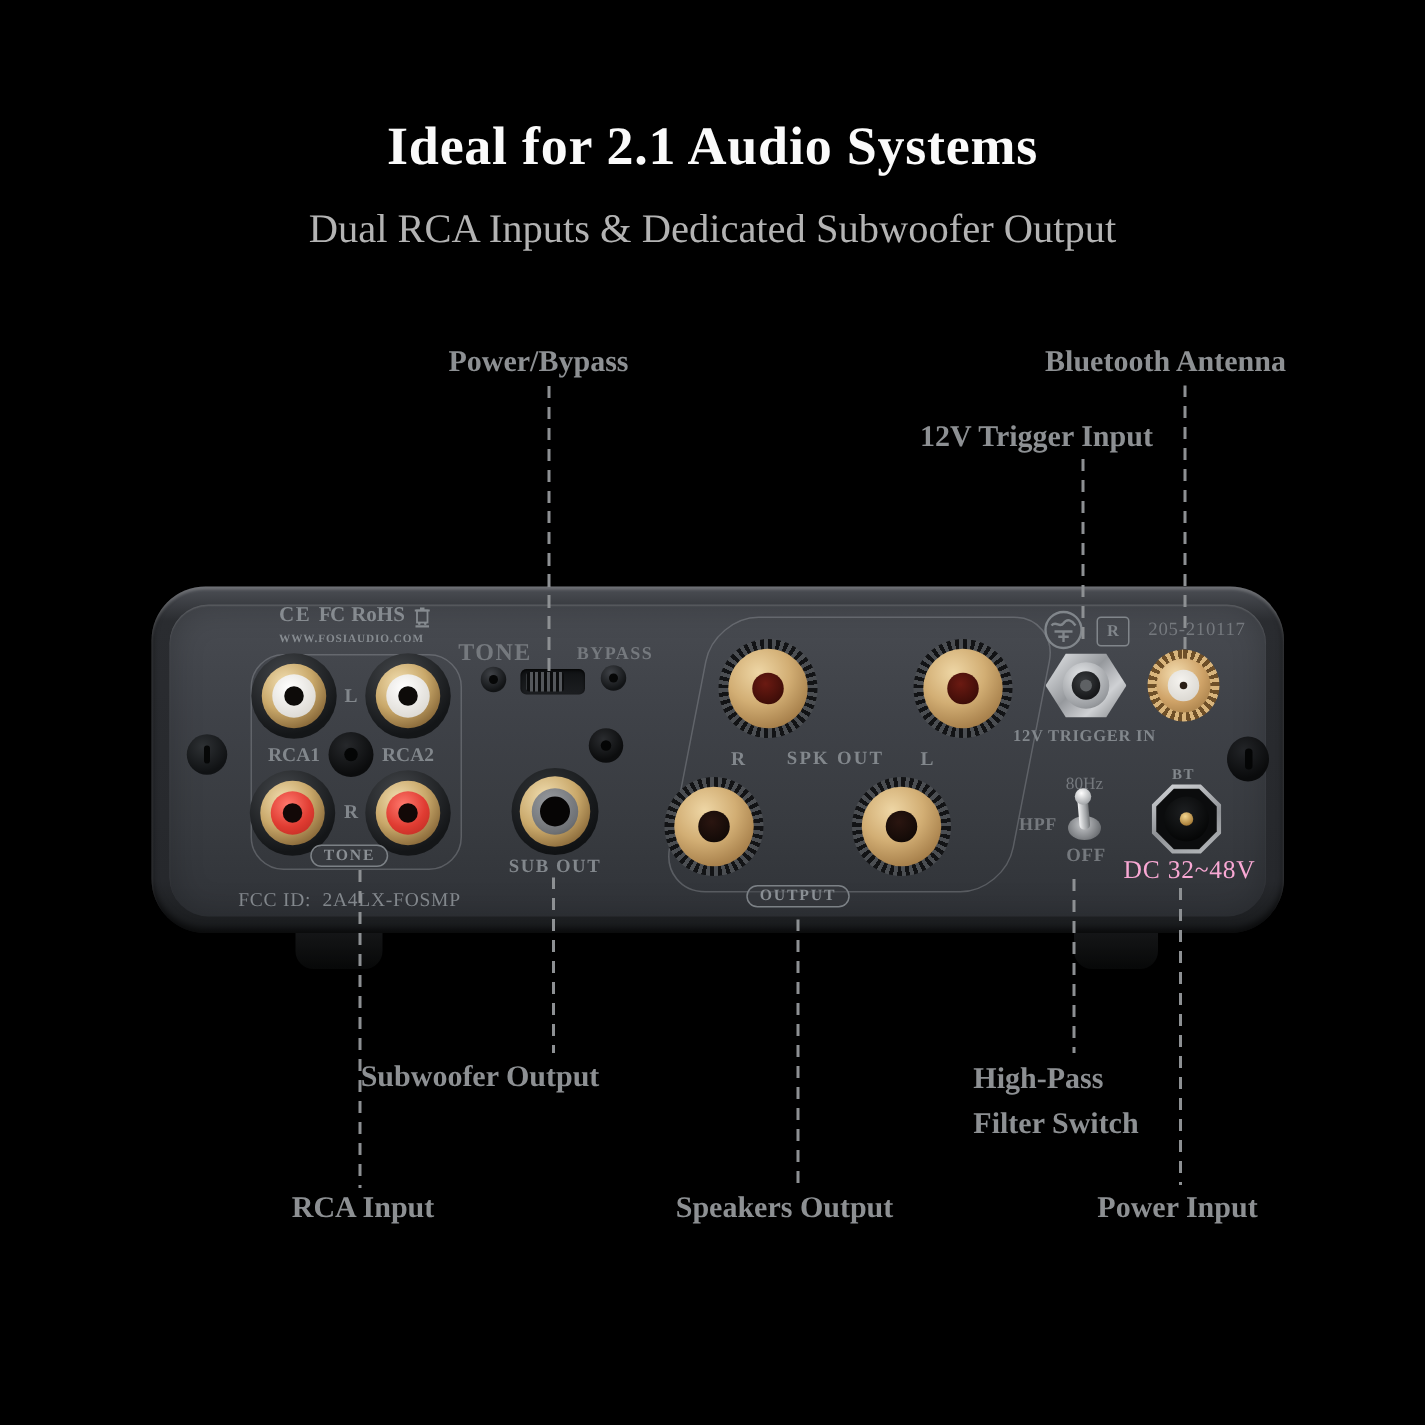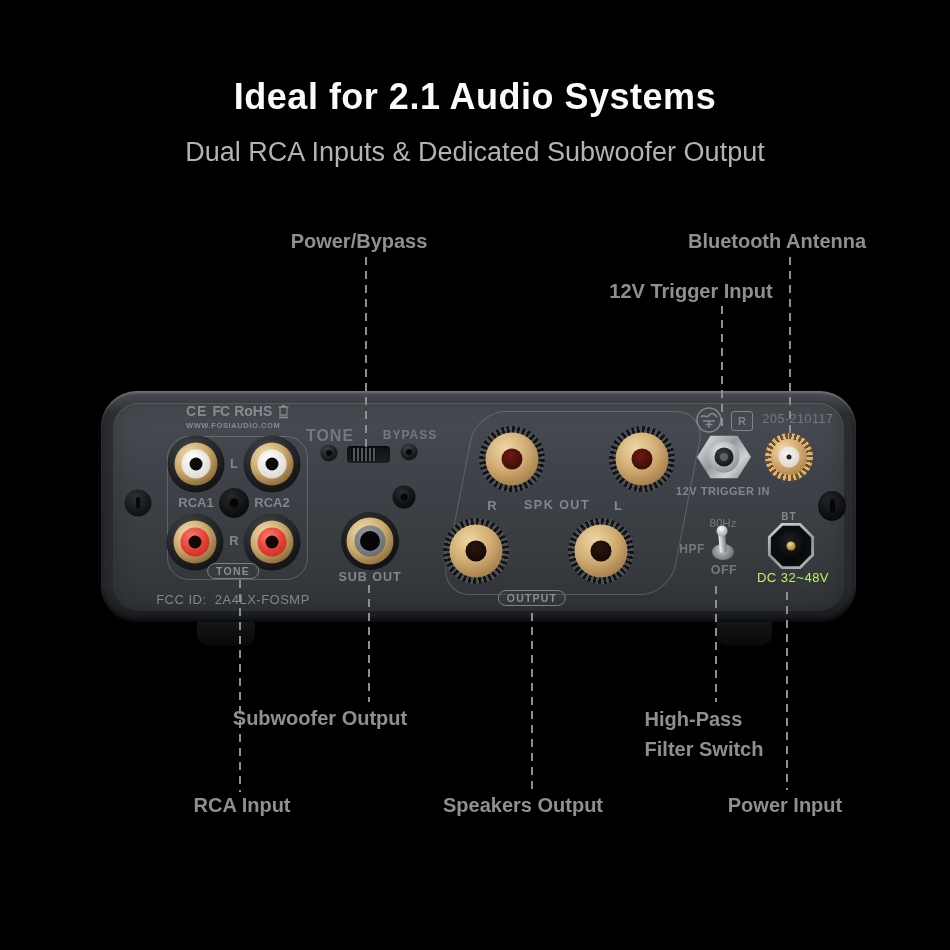--- a/index.html
+++ b/index.html
@@ -1,17 +1,17 @@
 <!DOCTYPE html>
 <html><head>
 <meta charset="utf-8">
 <style>
   html,body{margin:0;padding:0;background:#000;}
   #canvas{position:relative;width:950px;height:950px;background:#000;overflow:hidden;
-          font-family:Liberation Sans, sans-serif;}
+          font-family:Liberation Serif, serif;}
   .abs{position:absolute;}
   .ctr{position:absolute;transform:translateX(-50%);white-space:nowrap;}
   .cc{position:absolute;border-radius:50%;transform:translate(-50%,-50%);}
   .title{color:#fafafa;font-size:36px;font-weight:bold;letter-spacing:.5px;}
   .subtitle{color:#b3b3b3;font-size:27px;font-weight:normal;}
   .callout{color:#8d9093;font-size:20px;font-weight:bold;z-index:6;}
   .vdash{position:absolute;width:2px;z-index:5;
          background:repeating-linear-gradient(180deg,#8d9093 0 8px,transparent 8px 14px);}
   .plabel{position:absolute;transform:translateX(-50%);font-weight:bold;color:#82878c;
           white-space:nowrap;z-index:3;}
@@ -200,18 +200,18 @@
   <div class="cc" style="left:722px;top:531px;width:11px;height:11px;z-index:3;background:radial-gradient(circle at 40% 30%,#ffffff,#aaadb0 70%,#7e8184);"></div>
 
   <div class="abs" style="left:767px;top:522px;width:48px;height:48px;z-index:3;
        clip-path:polygon(30% 2%,70% 2%,98% 30%,98% 70%,70% 98%,30% 98%,2% 70%,2% 30%);
        background:linear-gradient(160deg,#d9dbde,#8f9296 55%,#b9bcbf);"></div>
   <div class="abs" style="left:770px;top:525px;width:42px;height:42px;z-index:3;
        clip-path:polygon(30% 2%,70% 2%,98% 30%,98% 70%,70% 98%,30% 98%,2% 70%,2% 30%);
        background:#0b0c0d;"></div>
   <div class="cc" style="left:791px;top:546px;width:30px;height:30px;z-index:3;background:radial-gradient(circle at 45% 35%,#1d1f21,#050606 75%);"></div>
   <div class="cc" style="left:791px;top:546px;width:9px;height:9px;z-index:3;background:radial-gradient(circle at 40% 30%,#f4d68f,#a67b36 75%);"></div>
-  <div class="plabel" style="left:793px;top:570px;font-size:13px;font-weight:normal;color:#bef264;letter-spacing:.5px;">DC 32~48V</div>
+  <div class="plabel" style="left:793px;top:570px;font-size:17px;font-weight:normal;color:#f9a8d4;letter-spacing:.5px;">DC 32~48V</div>
 
   <div class="cc" style="left:832px;top:506px;width:28px;height:30px;z-index:3;background:radial-gradient(circle at 40% 30%,#222427,#0a0b0c 70%);"></div>
   <div class="abs" style="left:830px;top:499px;width:5px;height:14px;border-radius:2.5px;background:#040505;z-index:3;"></div>
 
 </div>
 
 </body></html>

